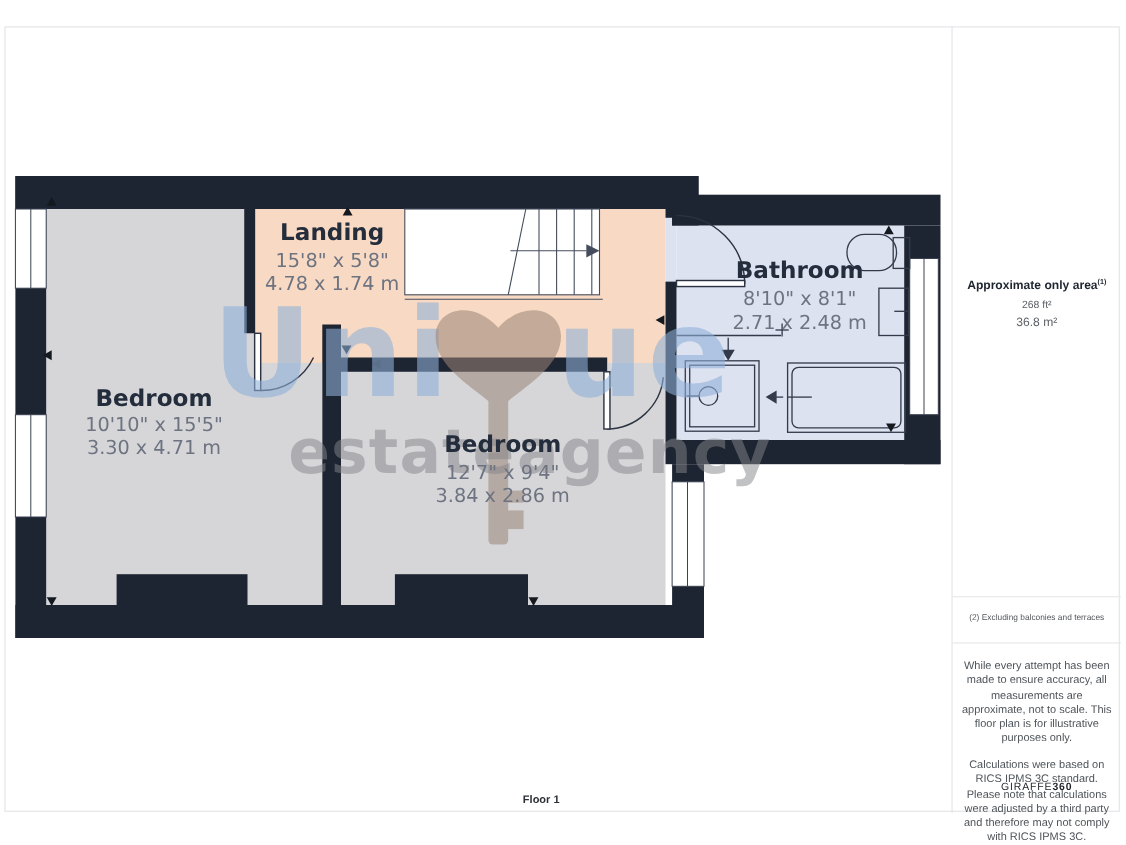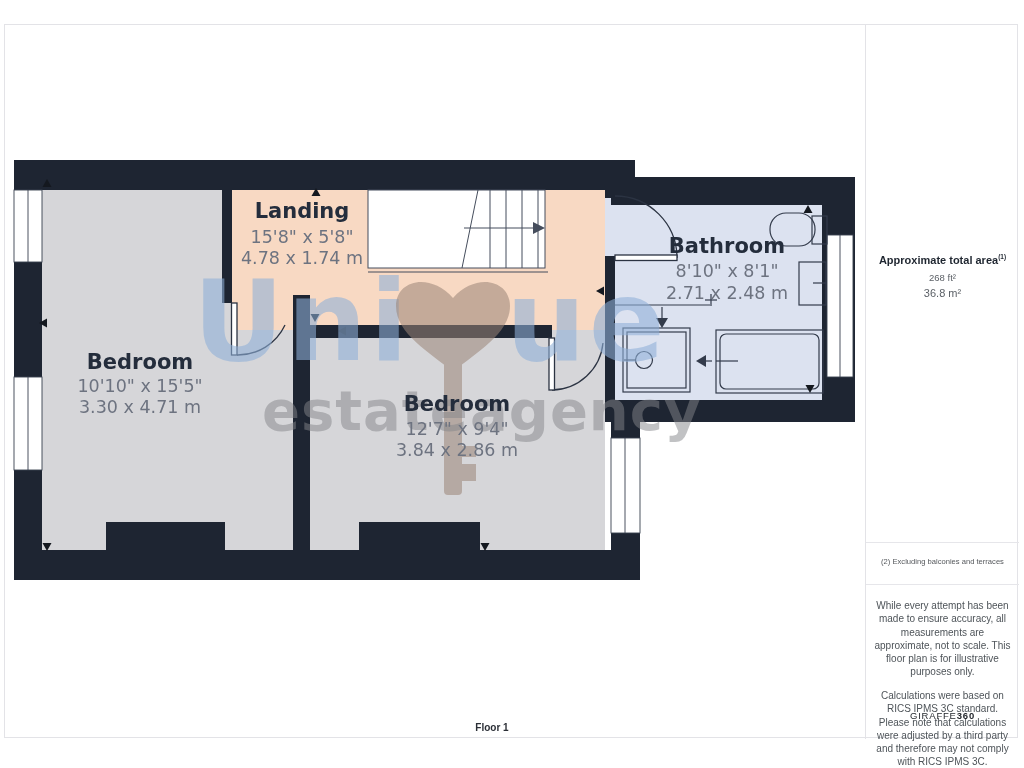--- a/index.html
+++ b/index.html
@@ -162,21 +162,21 @@
       <text x="457" y="435" class="room-dim">12'7" x 9'4"</text>
       <text x="457" y="456" class="room-dim">3.84 x 2.86 m</text>
 
       <text x="727" y="253" class="room-name">Bathroom</text>
       <text x="727" y="277" class="room-dim">8'10" x 8'1"</text>
       <text x="727" y="299" class="room-dim">2.71 x 2.48 m</text>
     </g>
   </svg>
 
   <div class="sb sb-title">
-    <span>Approximate total area</span><sup>(1)</sup>
+    <span>Approximate only area</span><sup>(1)</sup>
   </div>
   <div class="sb sb-ft">268 ft²</div>
   <div class="sb sb-m">36.8 m²</div>
 
   <div class="sb-hr hr1"></div>
   <div class="sb sb-note">(2) Excluding balconies and terraces</div>
   <div class="sb-hr hr2"></div>
 
   <div class="sb sb-par p1">While every attempt has been made to ensure accuracy, all measurements are approximate, not to scale. This floor plan is for illustrative purposes only.</div>
   <div class="sb sb-par p2">Calculations were based on RICS IPMS 3C standard. Please note that calculations were adjusted by a third party and therefore may not comply with RICS IPMS 3C.</div>

